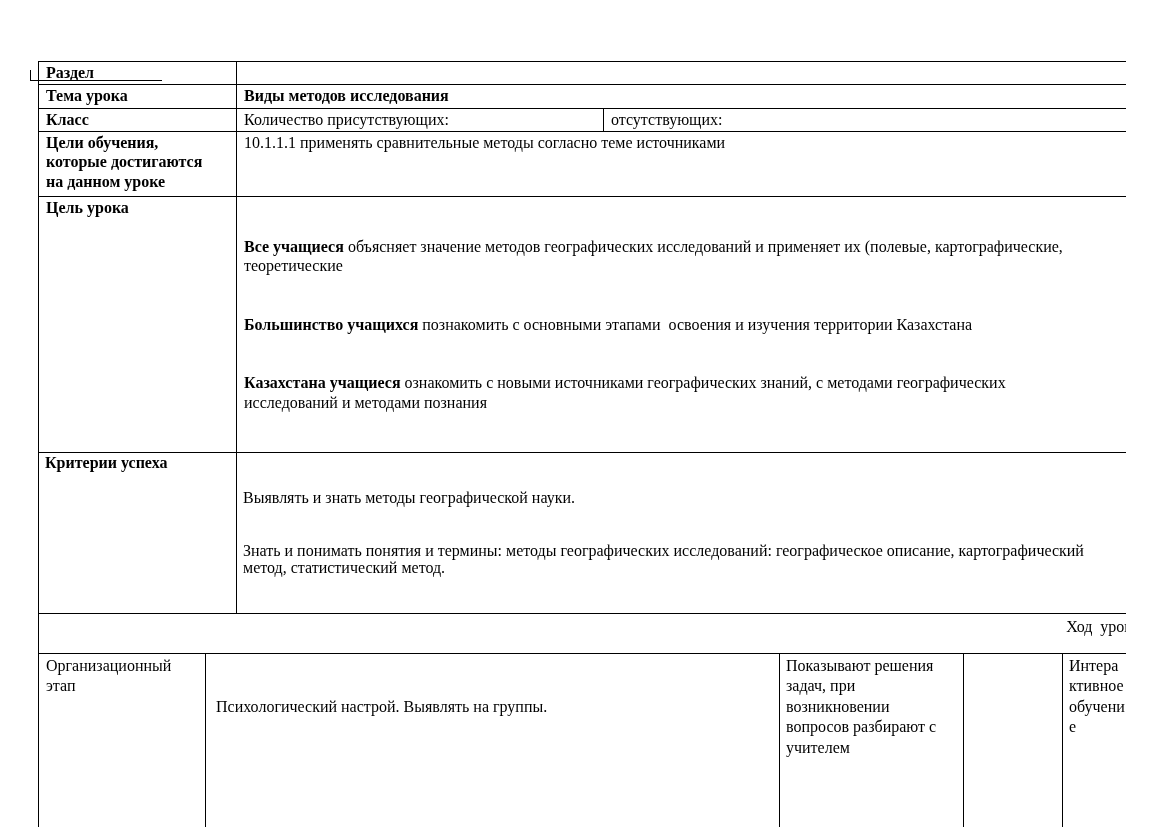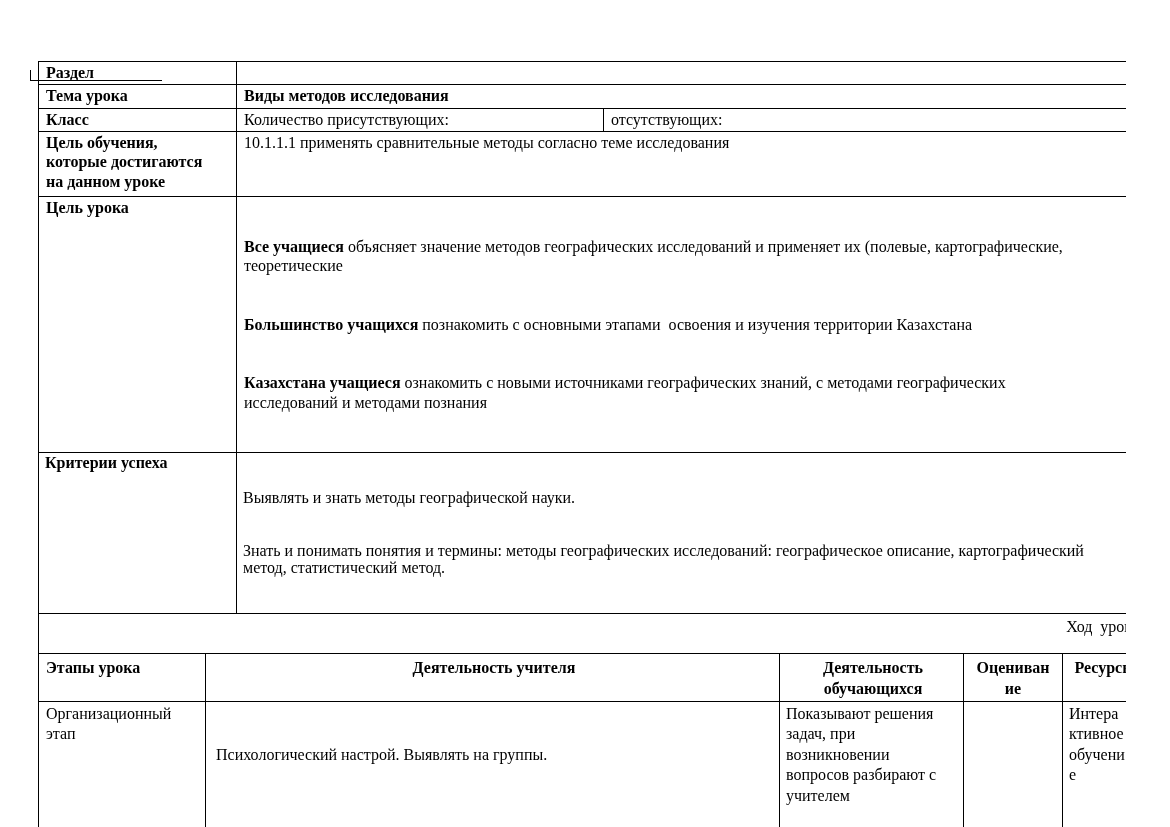--- a/index.html
+++ b/index.html
@@ -80,24 +80,24 @@
         <tr style="height:24px">
           <td class="lbl">Тема урока</td>
           <td colspan="2" class="bold-val">Виды методов исследования</td>
         </tr>
         <tr style="height:23px">
           <td class="lbl">Класс</td>
           <td>Количество присутствующих:</td>
           <td>отсутствующих:</td>
         </tr>
         <tr style="height:65px">
-          <td class="lbl">Цель обучения,
+          <td class="lbl">Цели обучения,
 которые достигаются
 на данном уроке</td>
-          <td colspan="2">10.1.1.1 применять сравнительные методы согласно теме исследования</td>
+          <td colspan="2">10.1.1.1 применять сравнительные методы согласно теме источниками</td>
         </tr>
         <tr style="height:95px">
           <td class="lbl">Цель урока</td>
           <td colspan="2">
             <div><span class="goal-bold">Все учащиеся</span><span> объясняет значение методов географических исследований и применяет их (полевые, картографические,
 теоретические</span></div>
             <div><span class="goal-bold">Большинство учащихся</span><span> познакомить с основными этапами  освоения и изучения территории Казахстана</span></div>
             <div><span class="goal-bold">Казахстана учащиеся</span><span> ознакомить с новыми источниками географических знаний, с методами географических
 исследований и методами познания</span></div>
           </td>
@@ -118,28 +118,20 @@
 
     <table class="t2">
       <colgroup>
           <col style="width:167px">
           <col style="width:574px">
           <col style="width:184px">
           <col style="width:99px">
           <col style="width:81px">
         </colgroup>
       <tbody>
-        <tr class="hdr" style="height:48px">
-          <td>Этапы урока</td>
-          <td class="c-center">Деятельность учителя</td>
-          <td class="c-center">Деятельность
-обучающихся</td>
-          <td class="assess-hd">Оценивание</td>
-          <td class="c-center">Ресурсы</td>
-        </tr>
         <tr class="body" style="height:221px">
           <td class="stage-cell">Организационный
 этап</td>
           <td>
             <div> Психологический настрой. Выявлять на группы.</div>
             
             
             
             
             

